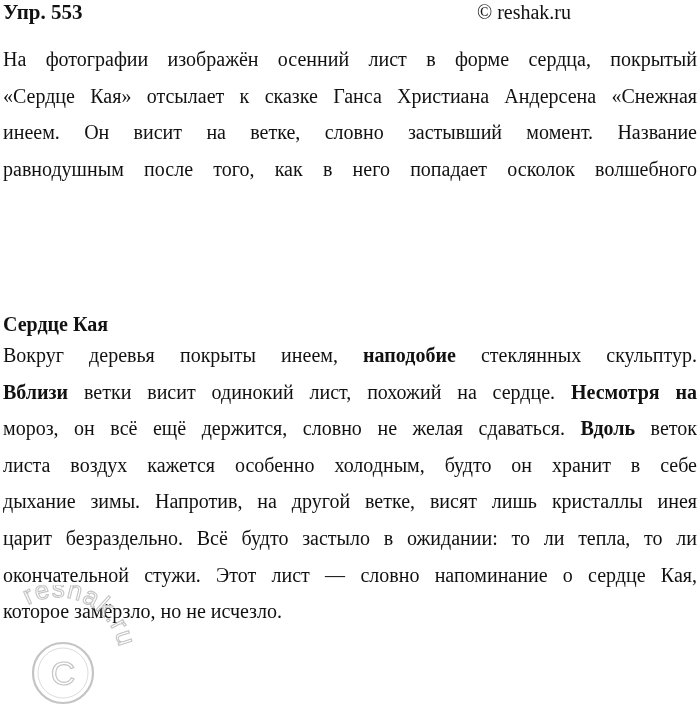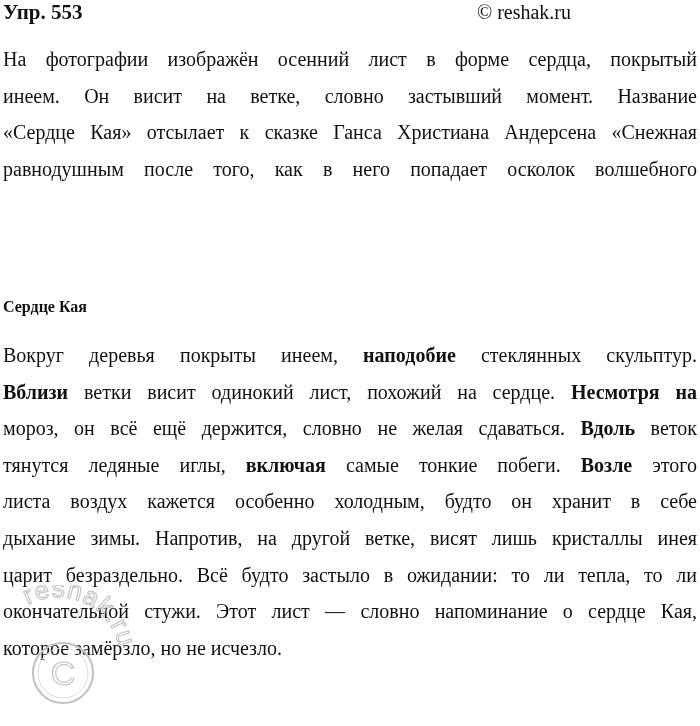--- a/index.html
+++ b/index.html
@@ -54,22 +54,22 @@
       height: 36.6px;
       font-family: Liberation Serif, serif;
     }
     .para .line.last {
       text-align-last: left;
     }
     .para1 { top: 41px; }
     .heading {
       position: absolute;
       left: 3px;
-      top: 289px;
-      font-size: 16px;
+      top: 306px;
+      font-size: 20px;
       font-weight: bold;
       line-height: 36px;
       margin: 0;
     }
     .para2 { top: 337px; }
     b { font-weight: bold; }
 
     .watermark {
       position: absolute;
       left: 8px;
@@ -82,32 +82,31 @@
 </head>
 <body>
 
 <div class="header">
   <span class="ex-title">Упр. 553</span>
   <span class="copyright">© reshak.ru</span>
 </div>
 
 <div class="para para1">
   <span class="line">На фотографии изображён осенний лист в форме сердца, покрытый</span>
+  <span class="line">«Сердце Кая» отсылает к сказке Ганса Христиана Андерсена «Снежная</span>
   <span class="line">инеем. Он висит на ветке, словно застывший момент. Название</span>
-  <span class="line">«Сердце Кая» отсылает к сказке Ганса Христиана Андерсена «Снежная</span>
   <span class="line">равнодушным после того, как в него попадает осколок волшебного</span>
 </div>
 
 <h2 class="heading">Сердце Кая</h2>
 
 <div class="para para2">
   <span class="line"><span>Вокруг деревья покрыты инеем, </span><b>наподобие</b><span> стеклянных скульптур.</span></span>
   <span class="line"><b>Вблизи</b><span> ветки висит одинокий лист, похожий на сердце. </span><b>Несмотря на</b></span>
   <span class="line"><span>мороз, он всё ещё держится, словно не желая сдаваться. </span><b>Вдоль</b><span> веток</span></span>
-  <span class="line"><span>тянутся ледяные иглы, </span><b>включая</b><span> самые тонкие побеги. </span><b>Возле</b><span> этого</span></span>
   <span class="line">листа воздух кажется особенно холодным, будто он хранит в себе</span>
   <span class="line">дыхание зимы. Напротив, на другой ветке, висят лишь кристаллы инея</span>
   <span class="line">царит безраздельно. Всё будто застыло в ожидании: то ли тепла, то ли</span>
   <span class="line">окончательной стужи. Этот лист — словно напоминание о сердце Кая,</span>
   <span class="line last">которое замёрзло, но не исчезло.</span>
 </div>
 
 <svg class="watermark" viewBox="0 0 150 140" xmlns="http://www.w3.org/2000/svg">
   <defs>
     <path id="wm-arc" d="M 20 20 A 62 62 0 0 1 112 70" fill="none"></path>

